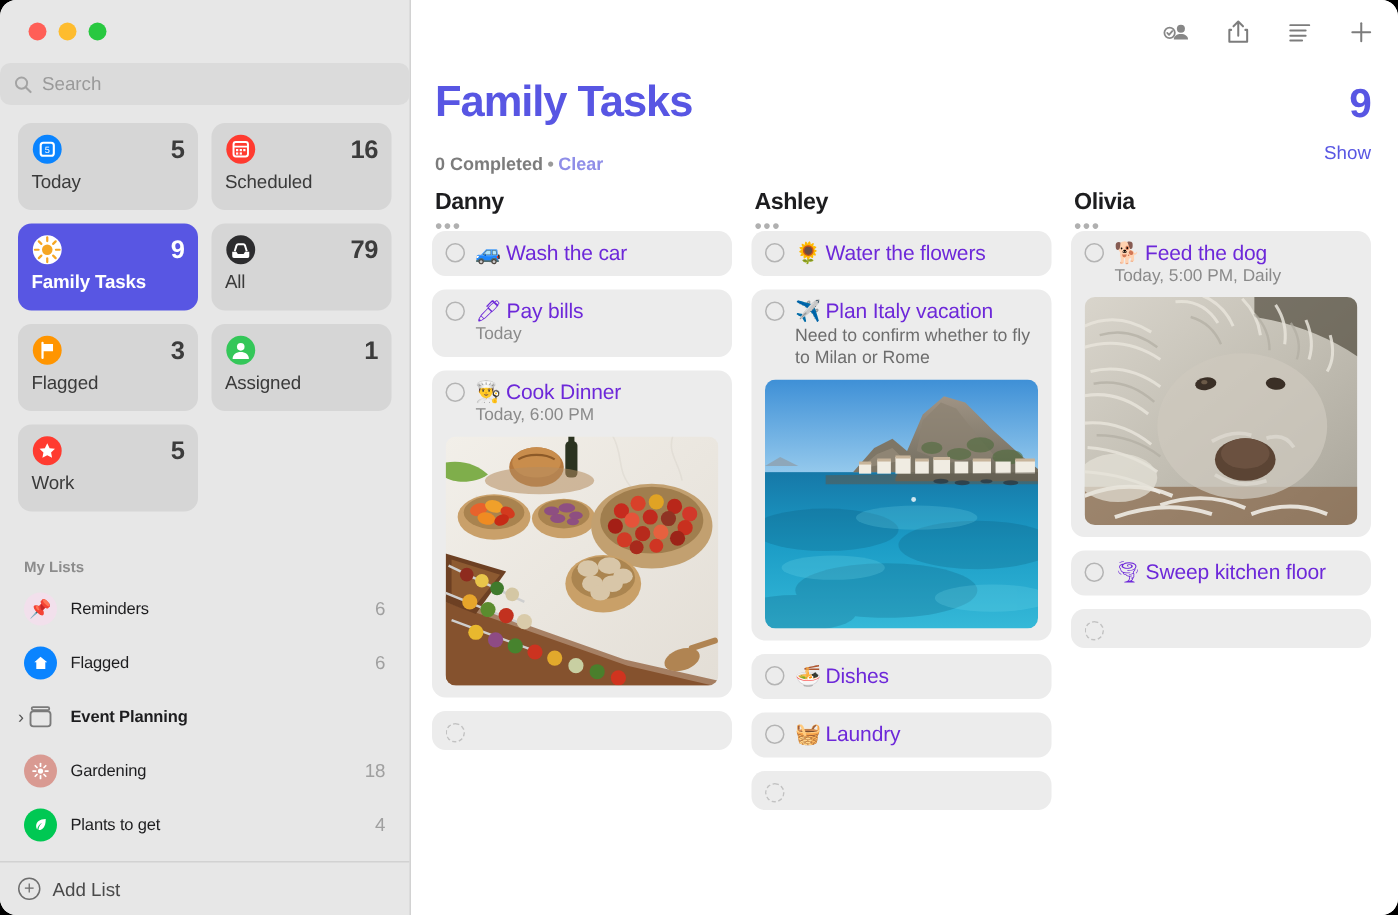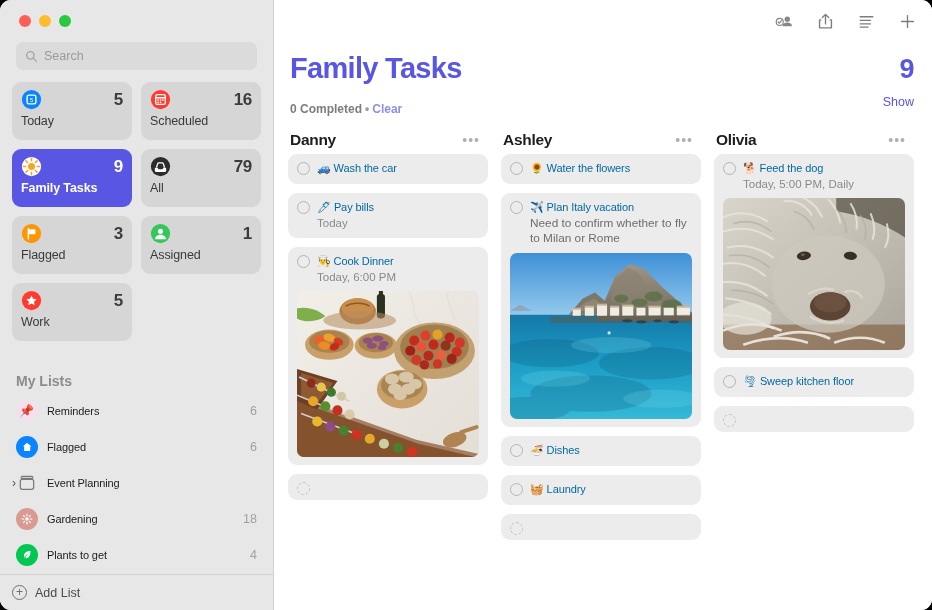--- a/index.html
+++ b/index.html
@@ -33,21 +33,21 @@
     display: flex;
     align-items: center;
     padding-left: 19px;
     gap: 8px;
   }
   .tl { width: 12px; height: 12px; border-radius: 50%; }
   .tl.red { background: #ff5f57; }
   .tl.yellow { background: #febc2e; }
   .tl.green { background: #28c840; }
 
-  #search-wrap { padding: 0 16px; }
+  #search-wrap { padding: 0 0; }
   #search-box {
     height: 28px;
     background: #dbdbdb;
     border-radius: 7px;
     display: flex;
     align-items: center;
     padding: 0 9px;
     gap: 6px;
   }
   #search-box .mag { width: 13px; height: 13px; flex: 0 0 auto; opacity: .55; }
@@ -85,41 +85,41 @@
   }
   .smart.selected .cnt { color: #fff; }
   .smart .nm {
     margin-top: 4px; font-size: 12.5px; color: #3a3a3a; letter-spacing: -0.1px;
   }
   .smart.selected .nm { color: #fff; font-weight: bold; }
 
   
   #mylists-label {
     padding: 32px 0 4px 16px;
-    font-size: 14px; color: #8c8c8c; font-weight: bold;
+    font-size: 10px; color: #8c8c8c; font-weight: bold;
   }
   #mylists { padding: 0 10px; flex: 1; overflow: hidden; }
   .lrow {
     height: 36px;
     display: flex; align-items: center;
     padding: 0 6px;
     gap: 9px;
     position: relative;
   }
   .lrow .chev {
     position: absolute; left: -2px; width: 12px; text-align: center;
     font-size: 12px; color: #555;
   }
   .lico {
     width: 22px; height: 22px; border-radius: 50%;
     display: flex; align-items: center; justify-content: center;
     font-size: 12px; color: #fff; flex: 0 0 auto;
   }
   .lname { font-size: 11px; color: #1d1d1f; flex: 1; letter-spacing: -0.1px; }
-  .lname.bold { font-weight: normal; }
+  .lname.bold { font-weight: bold; }
   .lcnt { font-size: 12.5px; color: #a0a0a0; }
 
   #addlist-bar {
     height: 36px;
     border-top: 1px solid #d2d2d2;
     display: flex; align-items: center; gap: 8px;
     padding-left: 12px;
   }
   #addlist-bar .plus {
     width: 15px; height: 15px; border-radius: 50%;
@@ -157,41 +157,41 @@
   #subline .clear { color: #8f8ee8; }
   #subline .dot { color: #9a9a9a; padding: 0 3px; }
 
   
   #cols {
     position: absolute; left: 14px; right: 8px; top: 126px; bottom: 0;
     display: flex; gap: 13px;
   }
   .col { width: 200px; }
   .colhead {
-    display: flex; align-items: center; justify-content: space-between;
-    height: 28px; padding: 0 8px 0 2px;
+    display: flex; justify-content: space-between;
+    height: 28px; padding: 0 8px 0 2px; flex-direction: column;
   }
   .colhead .cname { font-size: 15.5px; font-weight: bold; color: #1d1d1f; letter-spacing: -0.3px; }
   .colhead .dots { font-size: 14px; color: #b0b0b0; letter-spacing: 1px; line-height: 8px; }
 
   .task {
     background: #ececec;
     border-radius: 9px;
     margin-bottom: 9px;
     padding: 7px 9px 8px 9px;
     position: relative;
   }
   .task .trow { display: flex; align-items: flex-start; gap: 7px; }
   .circ {
     width: 13px; height: 13px; border-radius: 50%;
     border: 1.3px solid #b4b4b4; flex: 0 0 auto; margin-top: 1px;
     background: transparent;
   }
   .circ.dashed { border-style: dashed; border-color: #c2c2c2; }
-  .ttxt { font-size: 11px; color: #0369a1; letter-spacing: -0.1px; line-height: 15px; }
+  .ttxt { font-size: 14px; color: #6d28d9; letter-spacing: -0.1px; line-height: 15px; }
   .emo { margin-right: 3px; }
   .tsub {
     font-size: 11.5px; color: #8a8a8a; margin-top: 1px; margin-left: 20px;
     line-height: 14px;
   }
   .tnote {
     font-size: 11.8px; color: #6d6d6d; margin-top: 1px; margin-left: 20px;
     line-height: 15px;
   }
   .task.empty { height: 26px; padding-top: 7px; }

